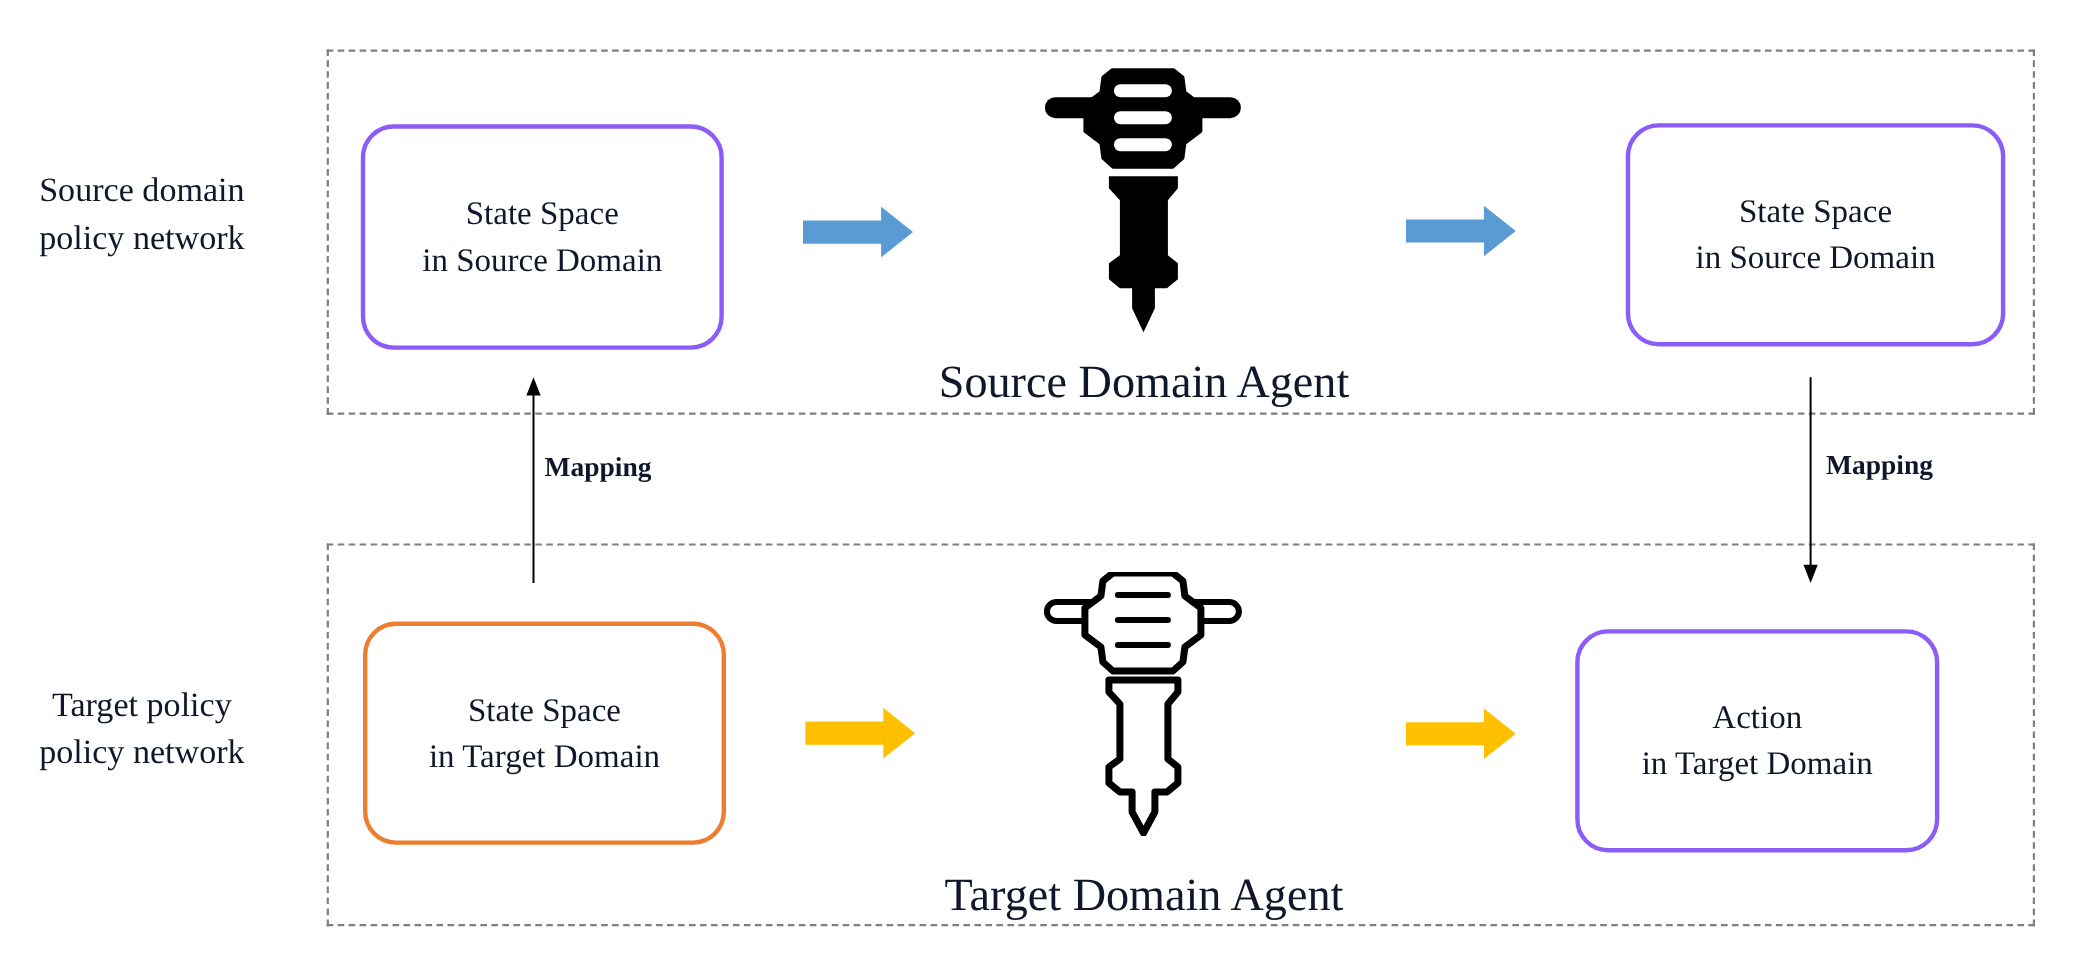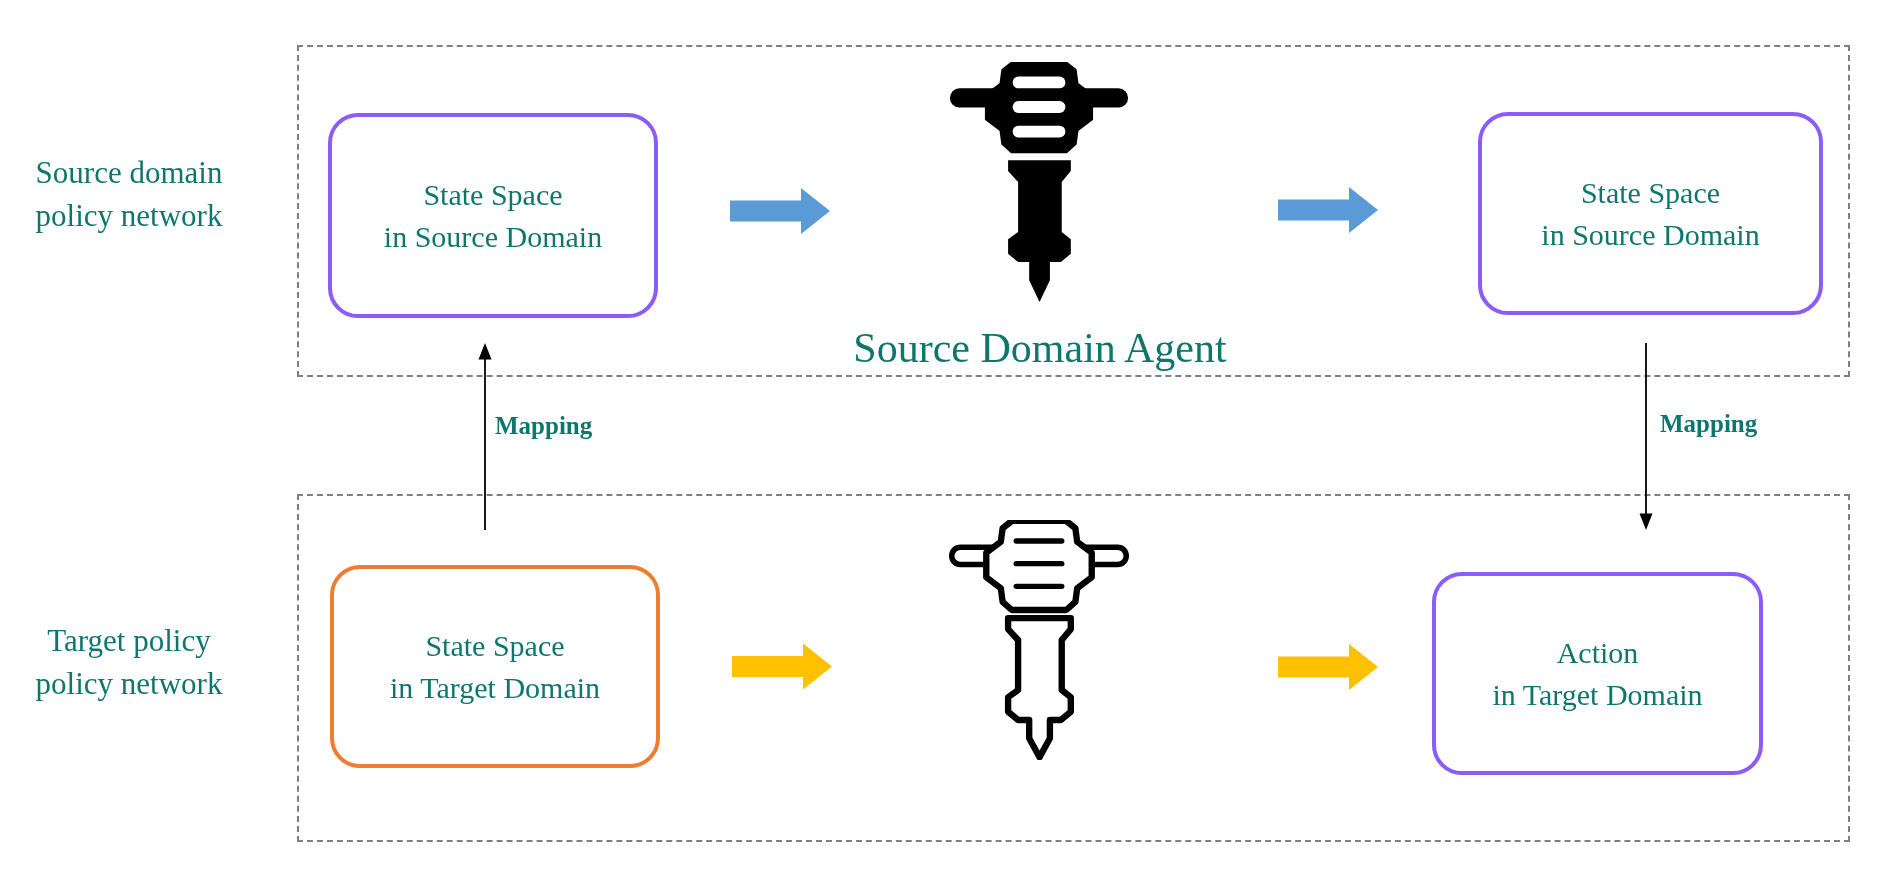--- a/index.html
+++ b/index.html
@@ -1,18 +1,18 @@
 <!DOCTYPE html>
 <html><head>
 <meta charset="utf-8">
 <style>
   html,body{margin:0;padding:0;background:#fff;}
   .canvas{
     position:relative;width:1888px;height:879px;background:#fff;overflow:hidden;
-    font-family:"Liberation Serif","DejaVu Serif",serif;color:#0f766e;
+    font-family:"Liberation Serif","DejaVu Serif",serif;color:#0f172a;
   }
   .dashed-box{position:absolute;border:2px dashed #7f7f7f;background:transparent;}
   .side-label{position:absolute;width:252px;text-align:center;font-size:31px;line-height:1.38;}
   .side-label span{display:block;}
   .state-box{
     position:absolute;border:4px solid #8b5cf6;border-radius:30px;background:#fff;
     display:flex;align-items:center;justify-content:center;text-align:center;
     font-size:30px;line-height:1.4;
   }
   .state-box span{display:block;}
@@ -96,20 +96,21 @@
 
   <svg class="abs" style="left:948px;top:520px;" width="182" height="240" viewBox="0 0 100 132">
     <rect x="2" y="15" width="96" height="9.5" rx="4.75" fill="#fff" stroke="#000" stroke-width="3"></rect>
     <polygon points="35,0.5 65,0.5 70,4.5 71,12 79,18 79,31.5 71,37.5 70,45 65,49.5 35,49.5 30,45 29,37.5 21,31.5 21,18 29,12 30,4.5" fill="#fff" stroke="#000" stroke-width="3.5" stroke-linejoin="round"></polygon>
     <rect x="36" y="10" width="28" height="3" rx="1.5" fill="#000"></rect>
     <rect x="36" y="22.5" width="28" height="3" rx="1.5" fill="#000"></rect>
     <rect x="36" y="35" width="28" height="3" rx="1.5" fill="#000"></rect>
     <path d="M33,54 L67.5,54 L67.5,60 L62.5,66 L62.5,93.5 L67.5,97.5 L67.5,105.5 L62,110 L56,110 L56,120 L50.3,130.5 L44.6,120 L44.6,110 L38.5,110 L33,105.5 L33,97.5 L38.5,93.5 L38.5,66 L33,60 Z" fill="#fff" stroke="#000" stroke-width="3.5" stroke-linejoin="round"></path>
   </svg>
 
+  <div class="agent-label" style="left:840px;top:790px;">Target Domain Agent</div>
 
   <svg class="abs" style="left:1278px;top:644px;" width="100" height="46" viewBox="0 0 100 46">
     <polygon points="0,12.5 71,12.5 71,0 100,23 71,46 71,33.5 0,33.5" fill="#FFC000"></polygon>
   </svg>
 
   <div class="state-box" style="left:1432px;top:572px;width:323px;height:195px;">
     <div>
       <span>Action</span>
       <span>in Target Domain</span>
     </div>

